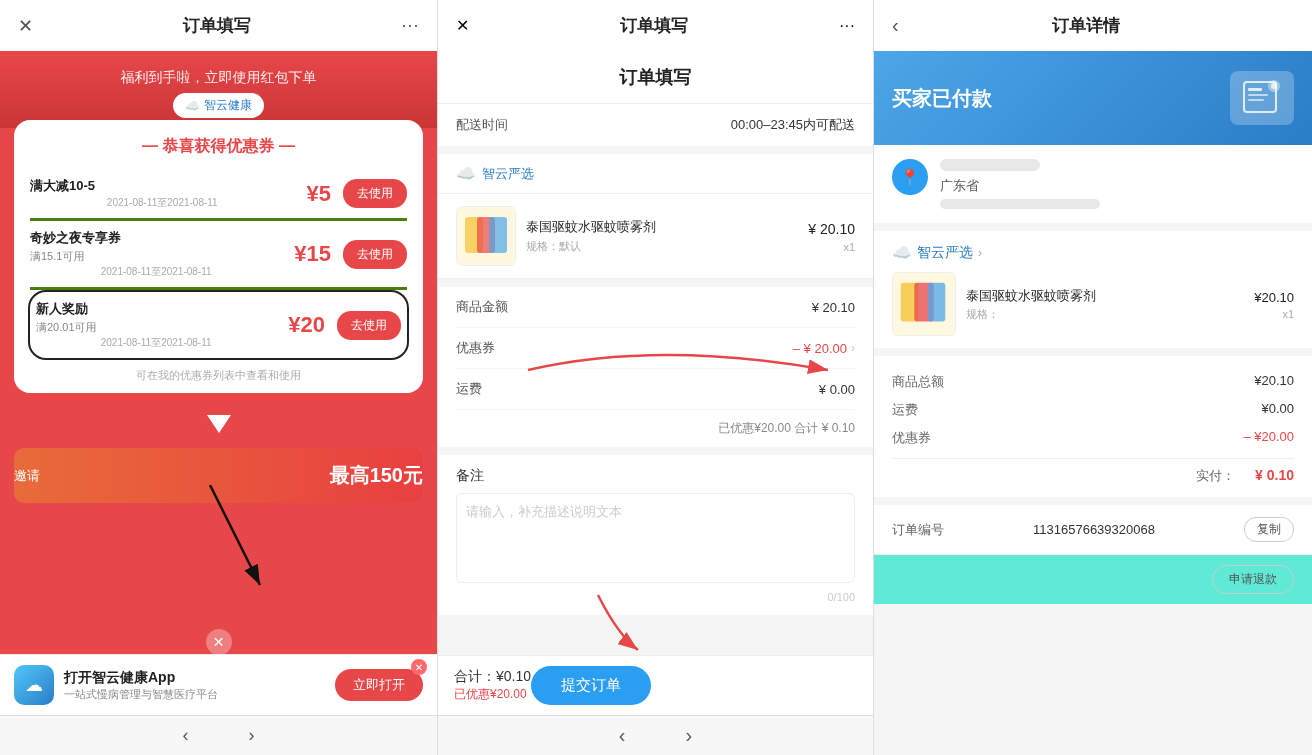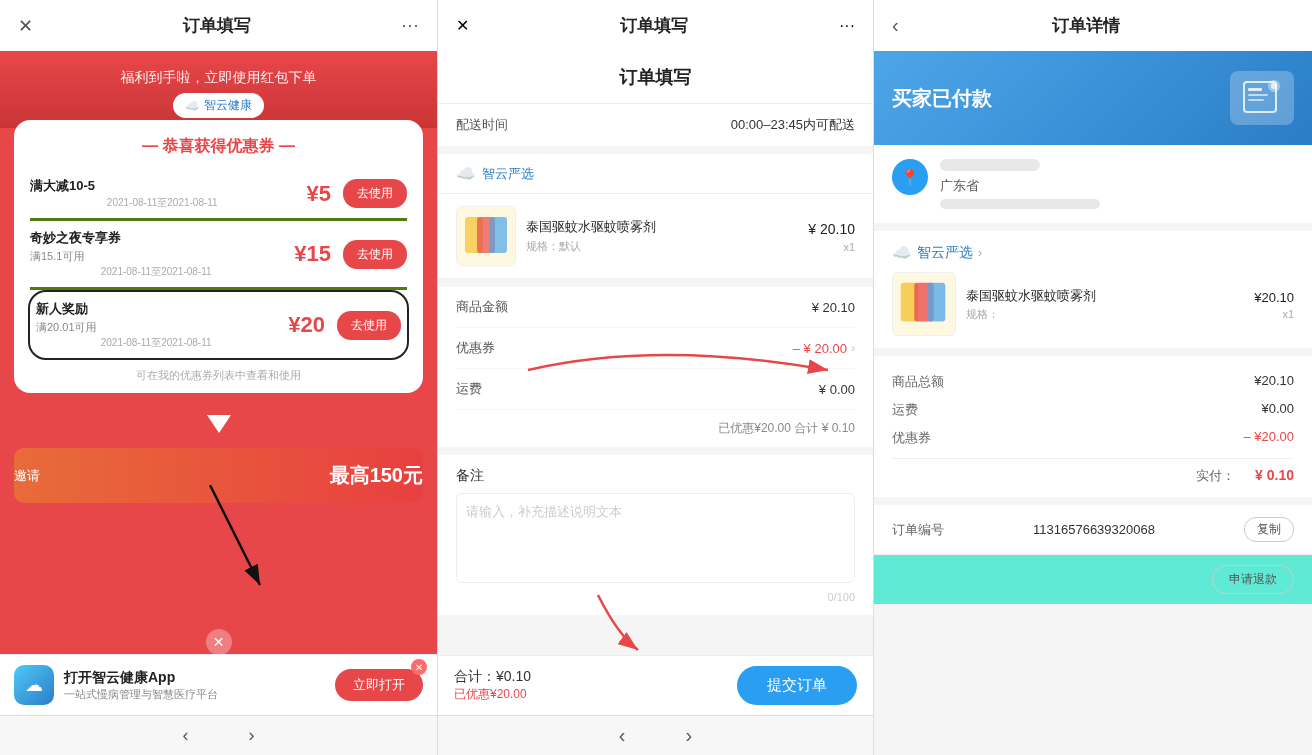--- a/index.html
+++ b/index.html
@@ -789,21 +789,21 @@
 
       <div class="notes-section">
         <div class="notes-label">备注</div>
         <div class="notes-wrapper">
           <textarea class="notes-textarea" style=""></textarea>
           <div class="notes-placeholder">请输入，补充描述说明文本</div>
         </div>
         <div class="notes-count">0/100</div>
       </div>
 
-      <div style="position:absolute; bottom: 40px; left:0; right:0; background:#fff; padding:10px 16px; display:flex; align-items:center; justify-content:space-between; border-top:1px solid #eee;">
+      <div style="position:absolute; bottom: 40px; left:0; right:0; background:#fff; padding:10px 16px; display:flex; align-items:center; justify-content:flex-start; border-top:1px solid #eee;">
         <div>
           <div style="font-size:14px;color:#333;">合计：¥0.10</div>
           <div style="font-size:12px;color:#e8474a;">已优惠¥20.00</div>
         </div>
         <button class="submit-btn">提交订单</button>
       </div>
 
       <div style="position:absolute; bottom:0; left:0; right:0; height:40px; background:#f7f7f7; display:flex; align-items:center; justify-content:center; gap:60px; border-top:1px solid #ddd;">
         <span style="font-size:20px; color:#555; cursor:pointer;">‹</span>
         <span style="font-size:20px; color:#555; cursor:pointer;">›</span>

